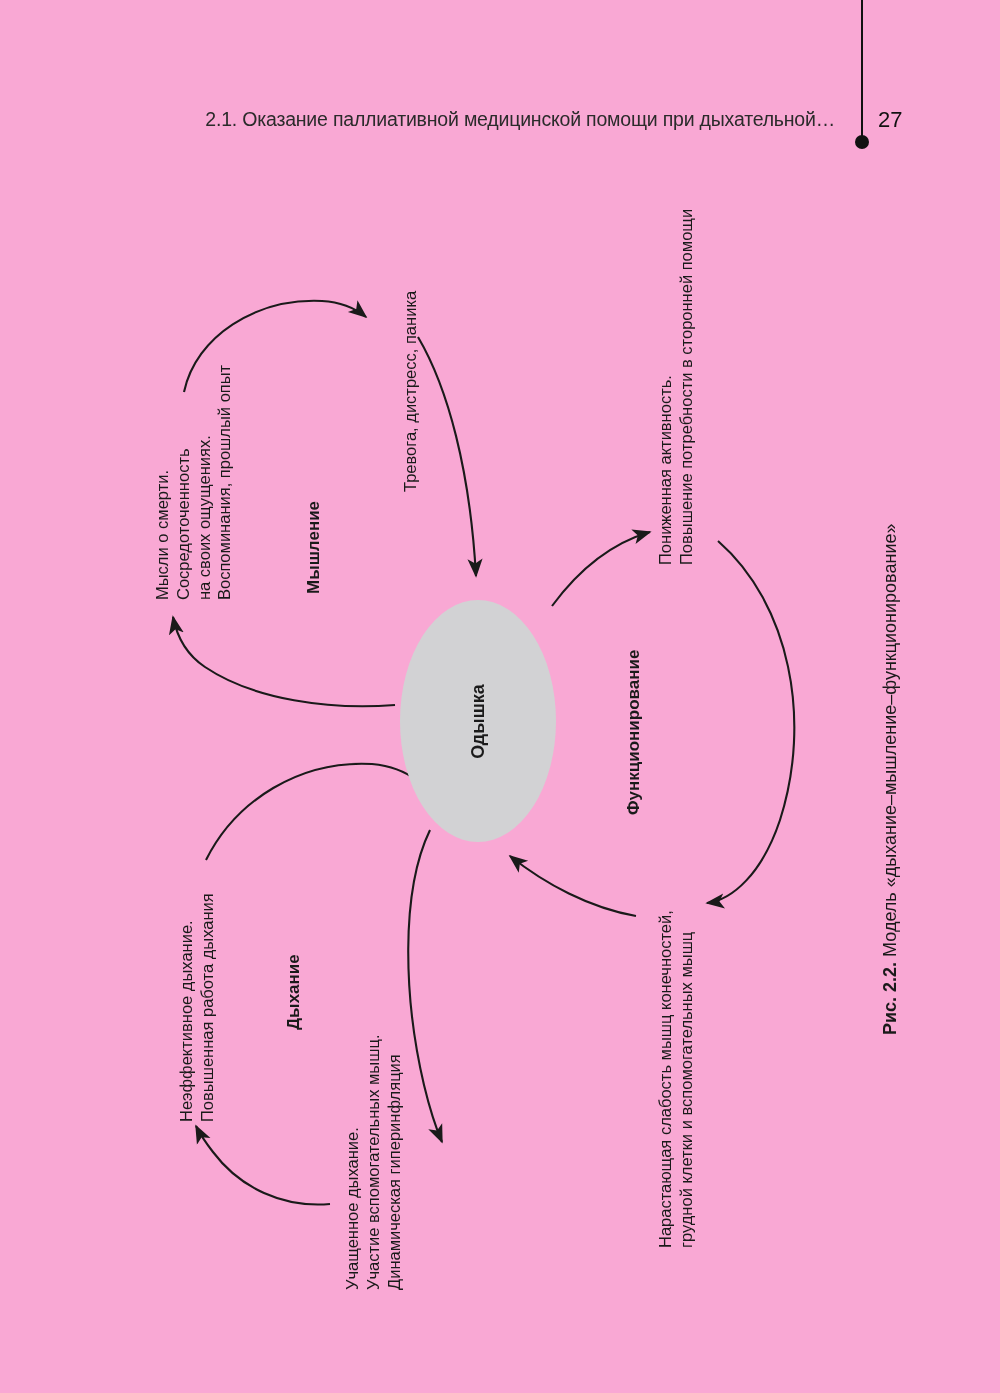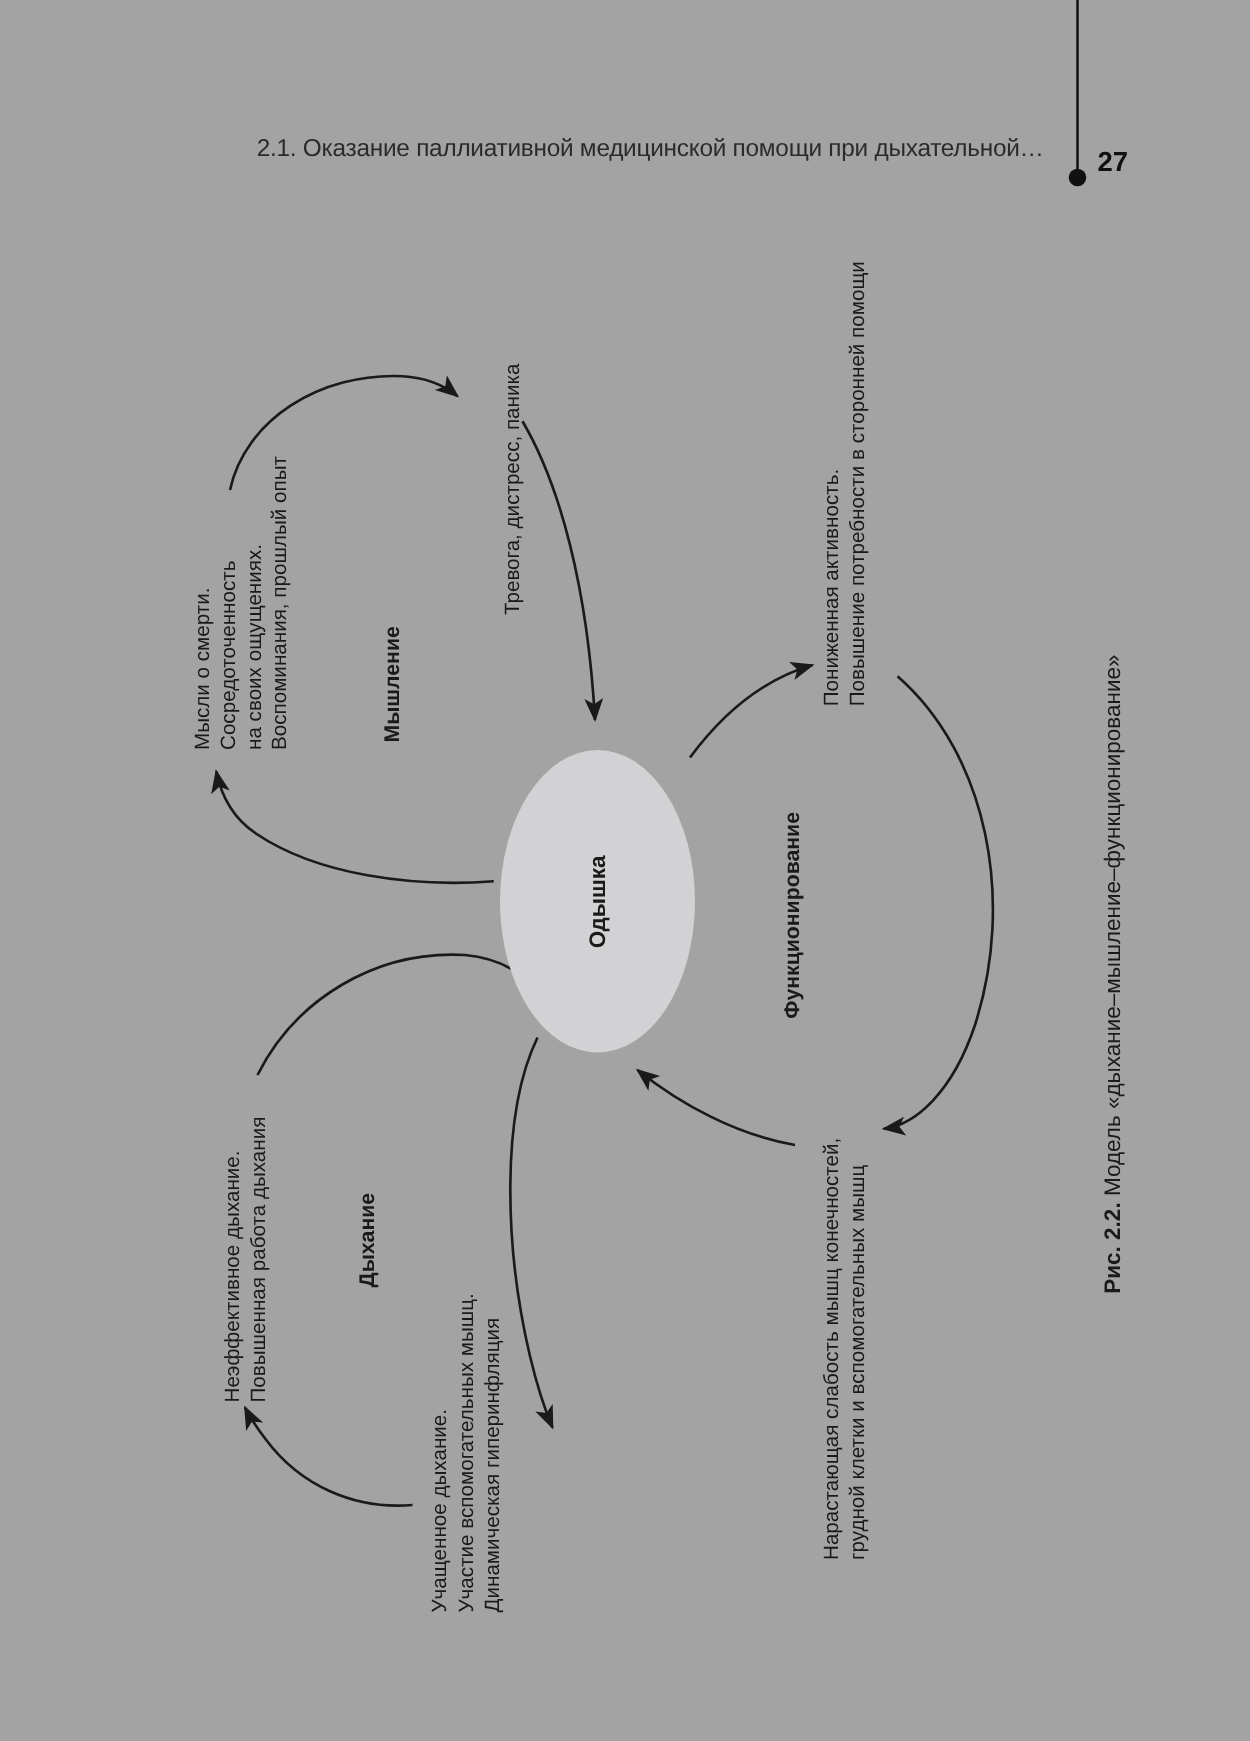--- a/index.html
+++ b/index.html
@@ -14,21 +14,21 @@
     font-family: "Liberation Sans", sans-serif;
     color: #1a1a1a;
     overflow: hidden;
   }
 
   #page {
     position: absolute;
     left: 0; top: 0;
     width: 1000px;
     height: 1393px;
-    background: #a3a3a3;
+    background: #f9a8d4;
   }
 
   
   .running-head {
     position: absolute;
     left: 175px;
     top: 108px;
     width: 660px;
     text-align: right;
     font-size: 19.5px;
@@ -49,23 +49,23 @@
     left: 855px;
     top: 135px;
     width: 14px;
     height: 14px;
     border-radius: 50%;
     background: #111111;
   }
   .folio {
     position: absolute;
     left: 878px;
-    top: 117px;
+    top: 107px;
     font-size: 22px;
-    font-weight: bold;
+    font-weight: normal;
     color: #111111;
     text-align: right;
   }
 
   
   #figure {
     position: absolute;
     left: 0;
     top: 0;
     width: 1000px;

